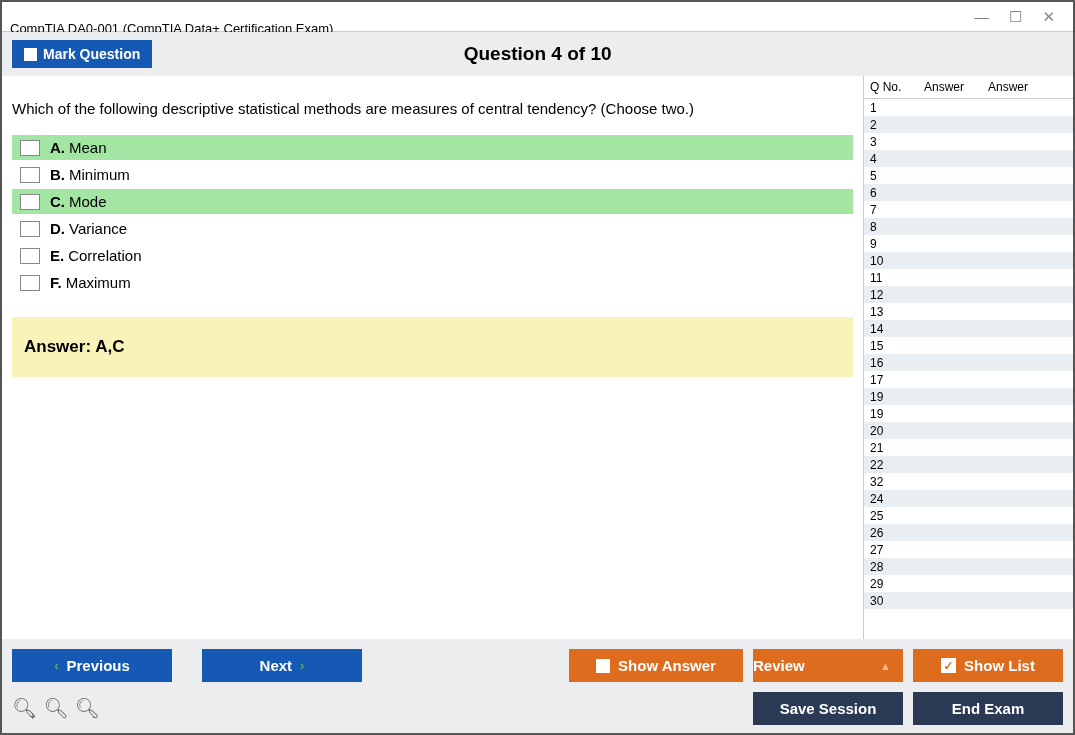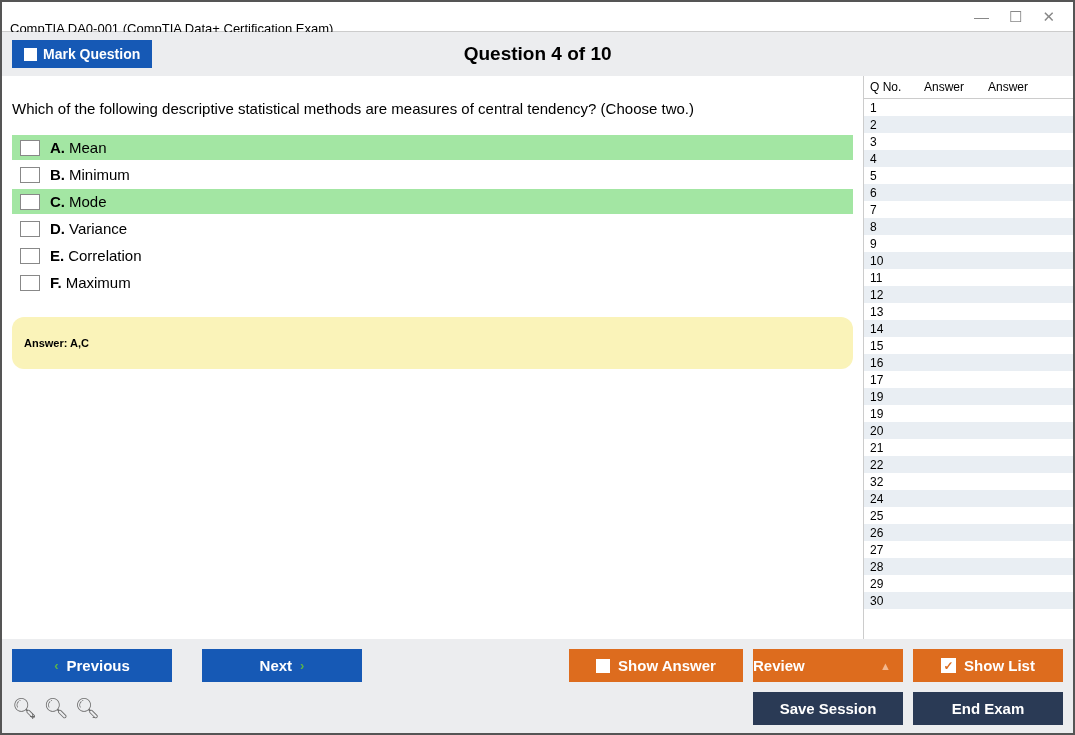--- a/index.html
+++ b/index.html
@@ -12,21 +12,21 @@
 .mark-btn { background: #1659b5; color: #fff; border: none; padding: 6px 12px; font-weight: bold; font-size: 14px; display: flex; align-items: center; gap: 6px; font-family: inherit; }
 .mark-btn .box { width: 13px; height: 13px; background: #fff; display: inline-block; }
 .qlabel { flex: 1; text-align: center; font-weight: bold; font-size: 19px; }
 .content { flex: 1; display: flex; overflow: hidden; }
 .main { flex: 1; padding: 24px 10px; overflow: auto; }
 .qtext { font-size: 15px; margin-bottom: 18px; }
 .opt { display: flex; align-items: center; padding: 4px 0 4px 8px; margin-bottom: 2px; font-size: 15px; }
 .opt.hl { background: #a3e6a3; }
 .opt .cb { width: 20px; height: 16px; border: 1px solid #888; background: #fff; margin-right: 10px; }
 .opt .letter { font-weight: bold; margin-right: 4px; }
-.answer-panel { background: #faf3b9; padding: 20px 12px; margin-top: 22px; font-weight: bold; font-size: 11px; border-radius: 12px; }
+.answer-panel { background: #faf3b9; padding: 20px 12px; margin-top: 22px; font-weight: bold; font-size: 17px; }
 .sidebar { width: 210px; border-left: 1px solid #ccc; display: flex; flex-direction: column; font-size: 12px; }
 .side-head { display: flex; padding: 4px 6px; border-bottom: 1px solid #ccc; }
 .side-head .c1 { width: 54px; }
 .side-head .c2 { width: 64px; }
 .side-head .c3 { flex: 1; }
 .side-body { flex: 1; overflow-y: scroll; }
 .side-row { display: flex; padding: 1px 6px; height: 17px; align-items: center; }
 .side-row.alt { background: #e9eef3; }
 .side-row .c1 { width: 54px; }
 .footer { background: #ecedef; padding: 10px 10px 8px; }

